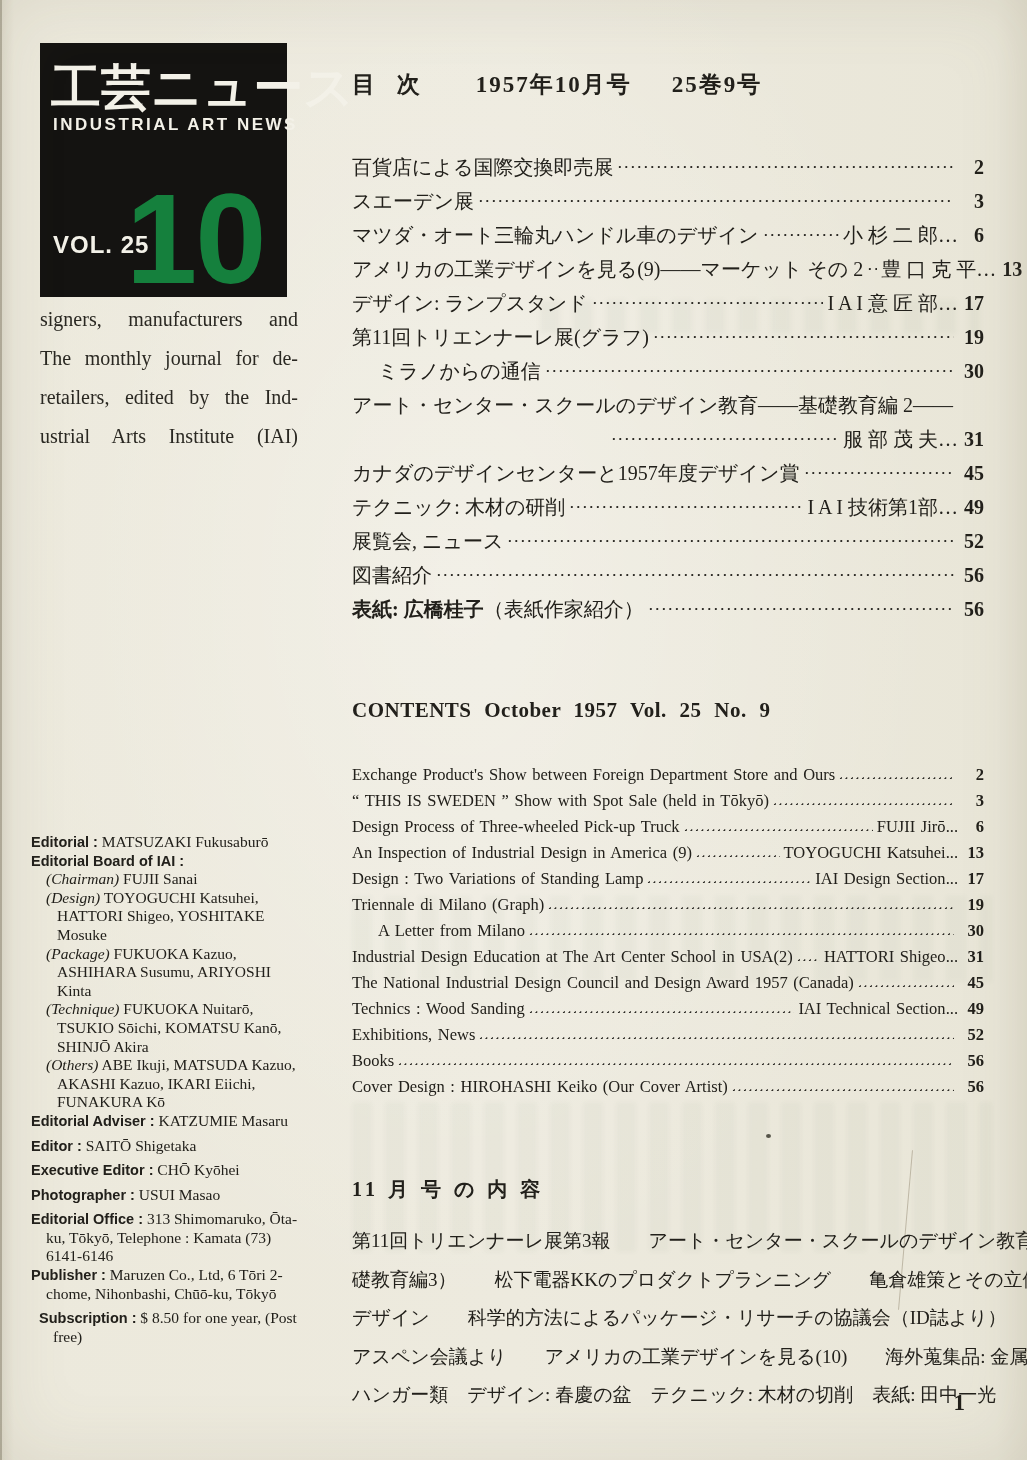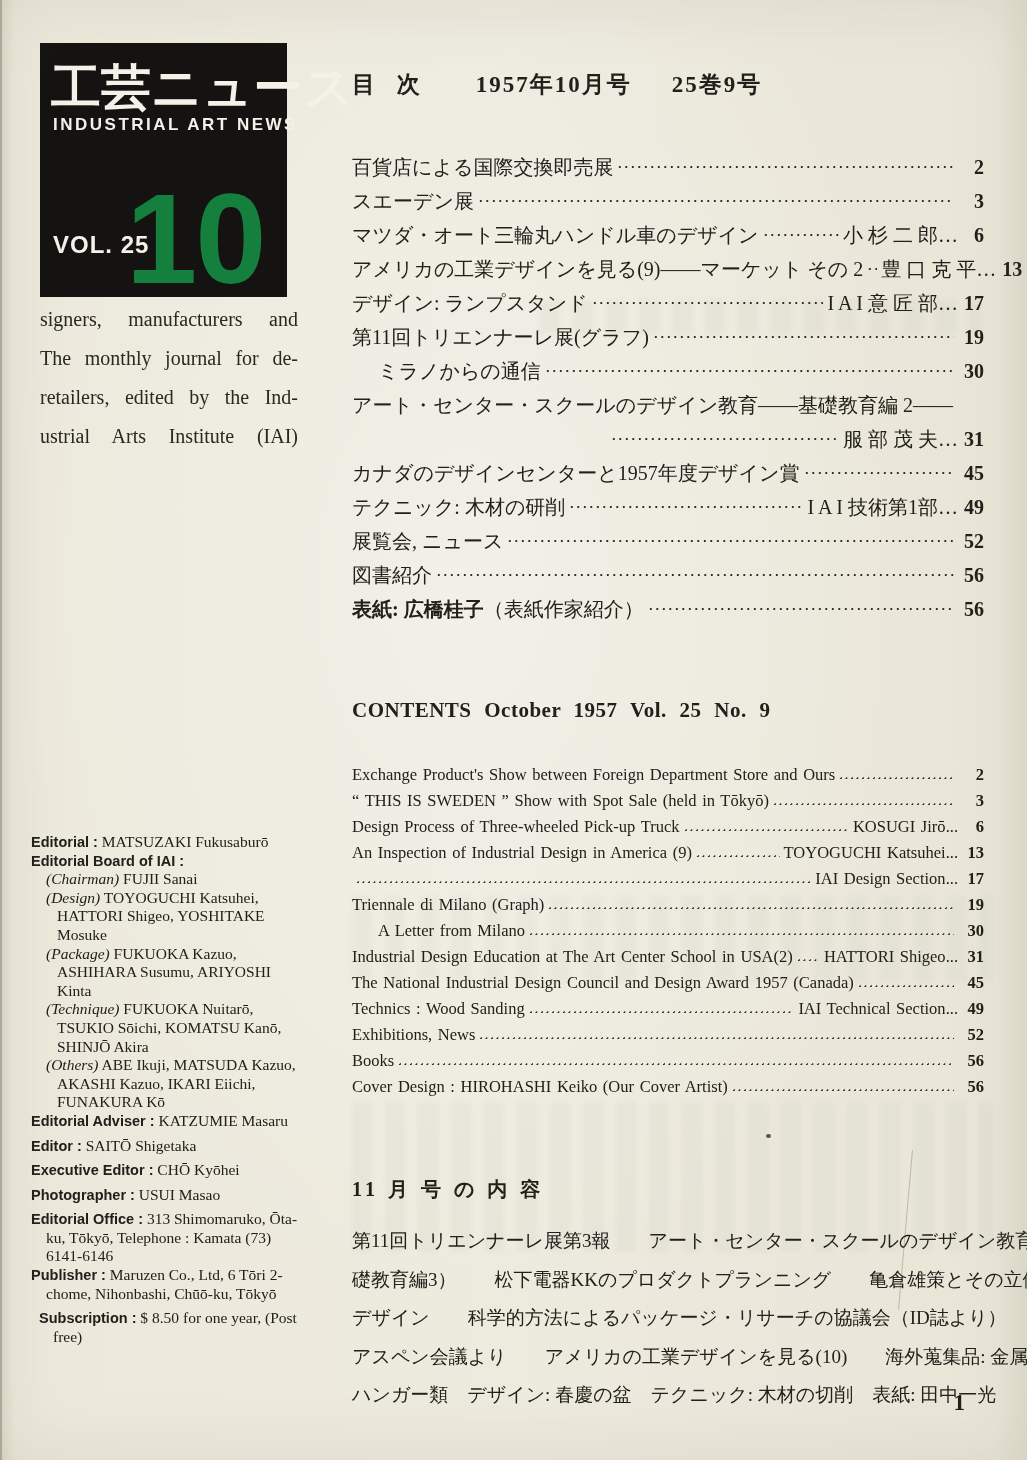--- a/index.html
+++ b/index.html
@@ -220,32 +220,33 @@
         <span class="pg">2</span>
       </div>
       <div class="toc-row">
         <span class="t">“ THIS IS SWEDEN ” Show with Spot Sale (held in Tōkyō)</span>
         <span class="lead"></span>
         <span class="pg">3</span>
       </div>
       <div class="toc-row">
         <span class="t">Design Process of Three-wheeled Pick-up Truck</span>
         <span class="lead"></span>
-        <span class="author">KOSUGI Jirō</span>
+        <span class="author">FUJII Jirō</span>
         <span class="sep">...</span>
         <span class="pg">6</span>
       </div>
       <div class="toc-row">
         <span class="t">An Inspection of Industrial Design in America (9)</span>
         <span class="lead"></span>
         <span class="author">TOYOGUCHI Katsuhei</span>
         <span class="sep">...</span>
         <span class="pg">13</span>
       </div>
       <div class="toc-row">
+        <span class="t">Design : Two Variations of Standing Lamp</span>
         <span class="lead"></span>
         <span class="author">IAI Design Section</span>
         <span class="sep">...</span>
         <span class="pg">17</span>
       </div>
       <div class="toc-row">
         <span class="t">Triennale di Milano (Graph)</span>
         <span class="lead"></span>
         <span class="pg">19</span>
       </div>

